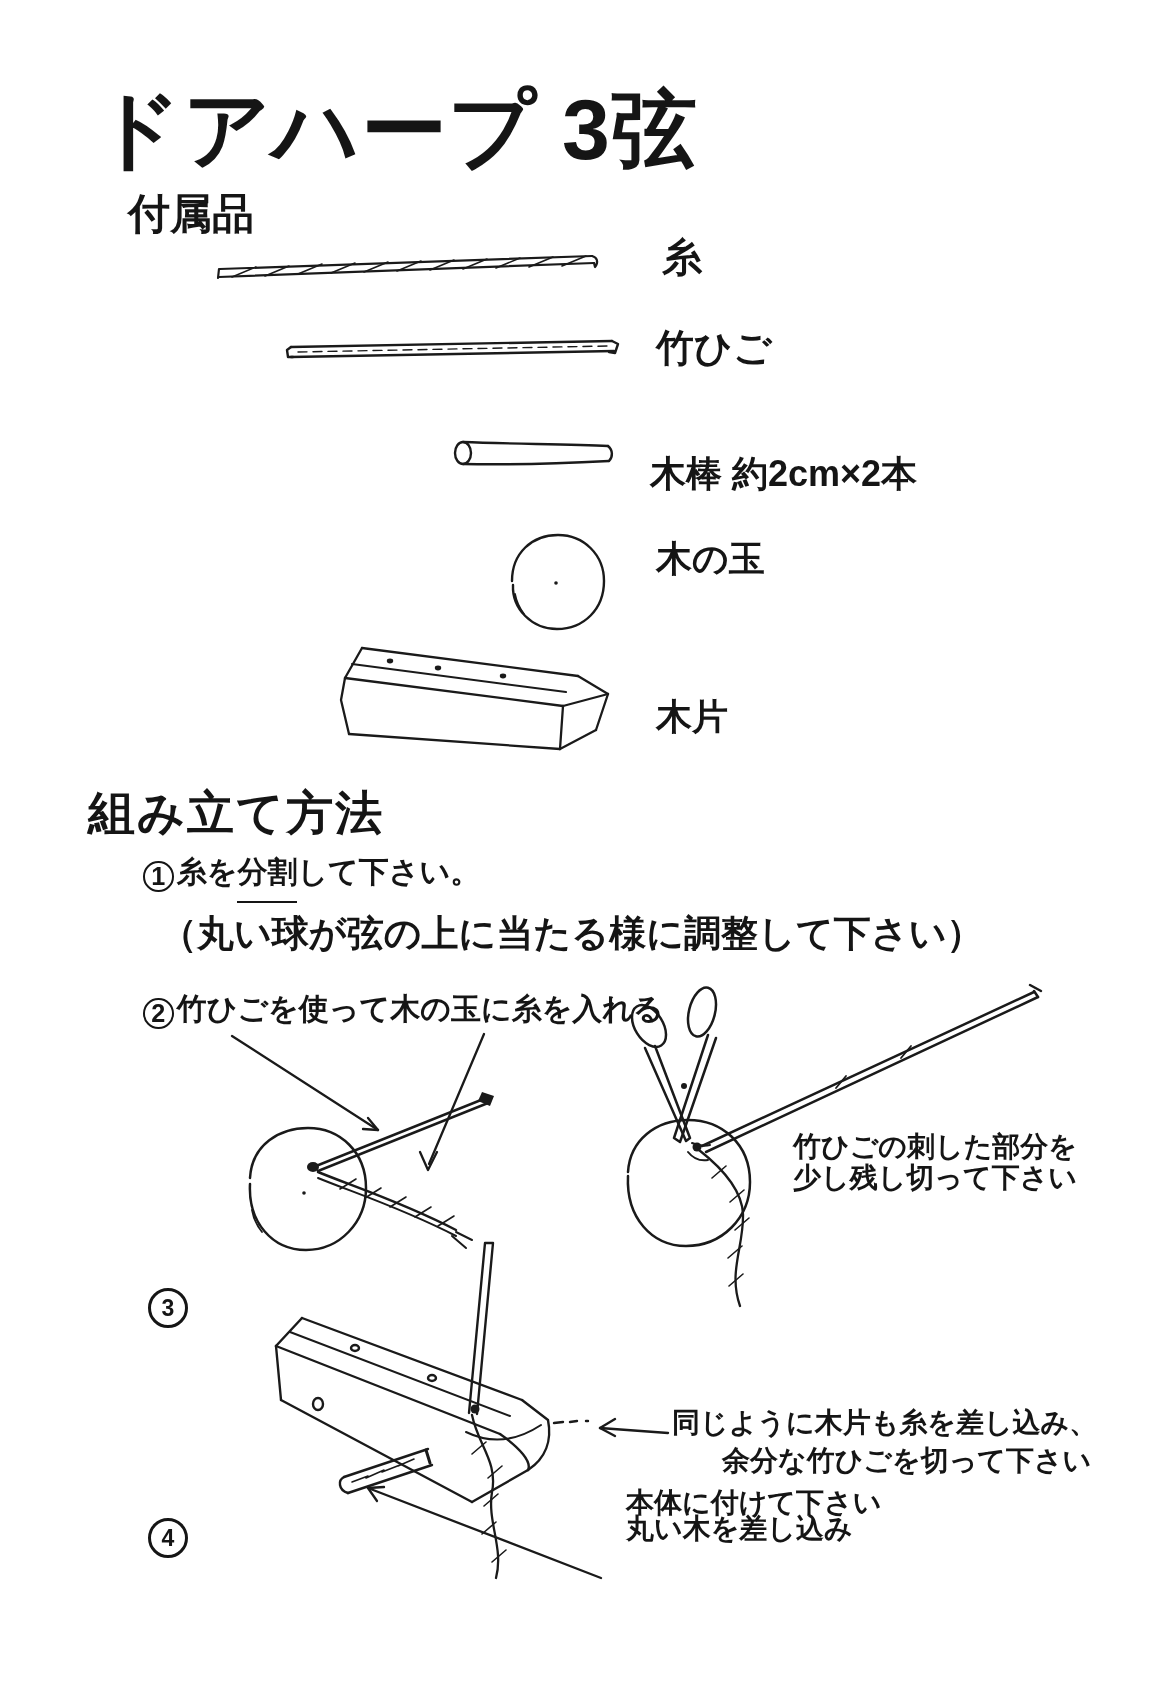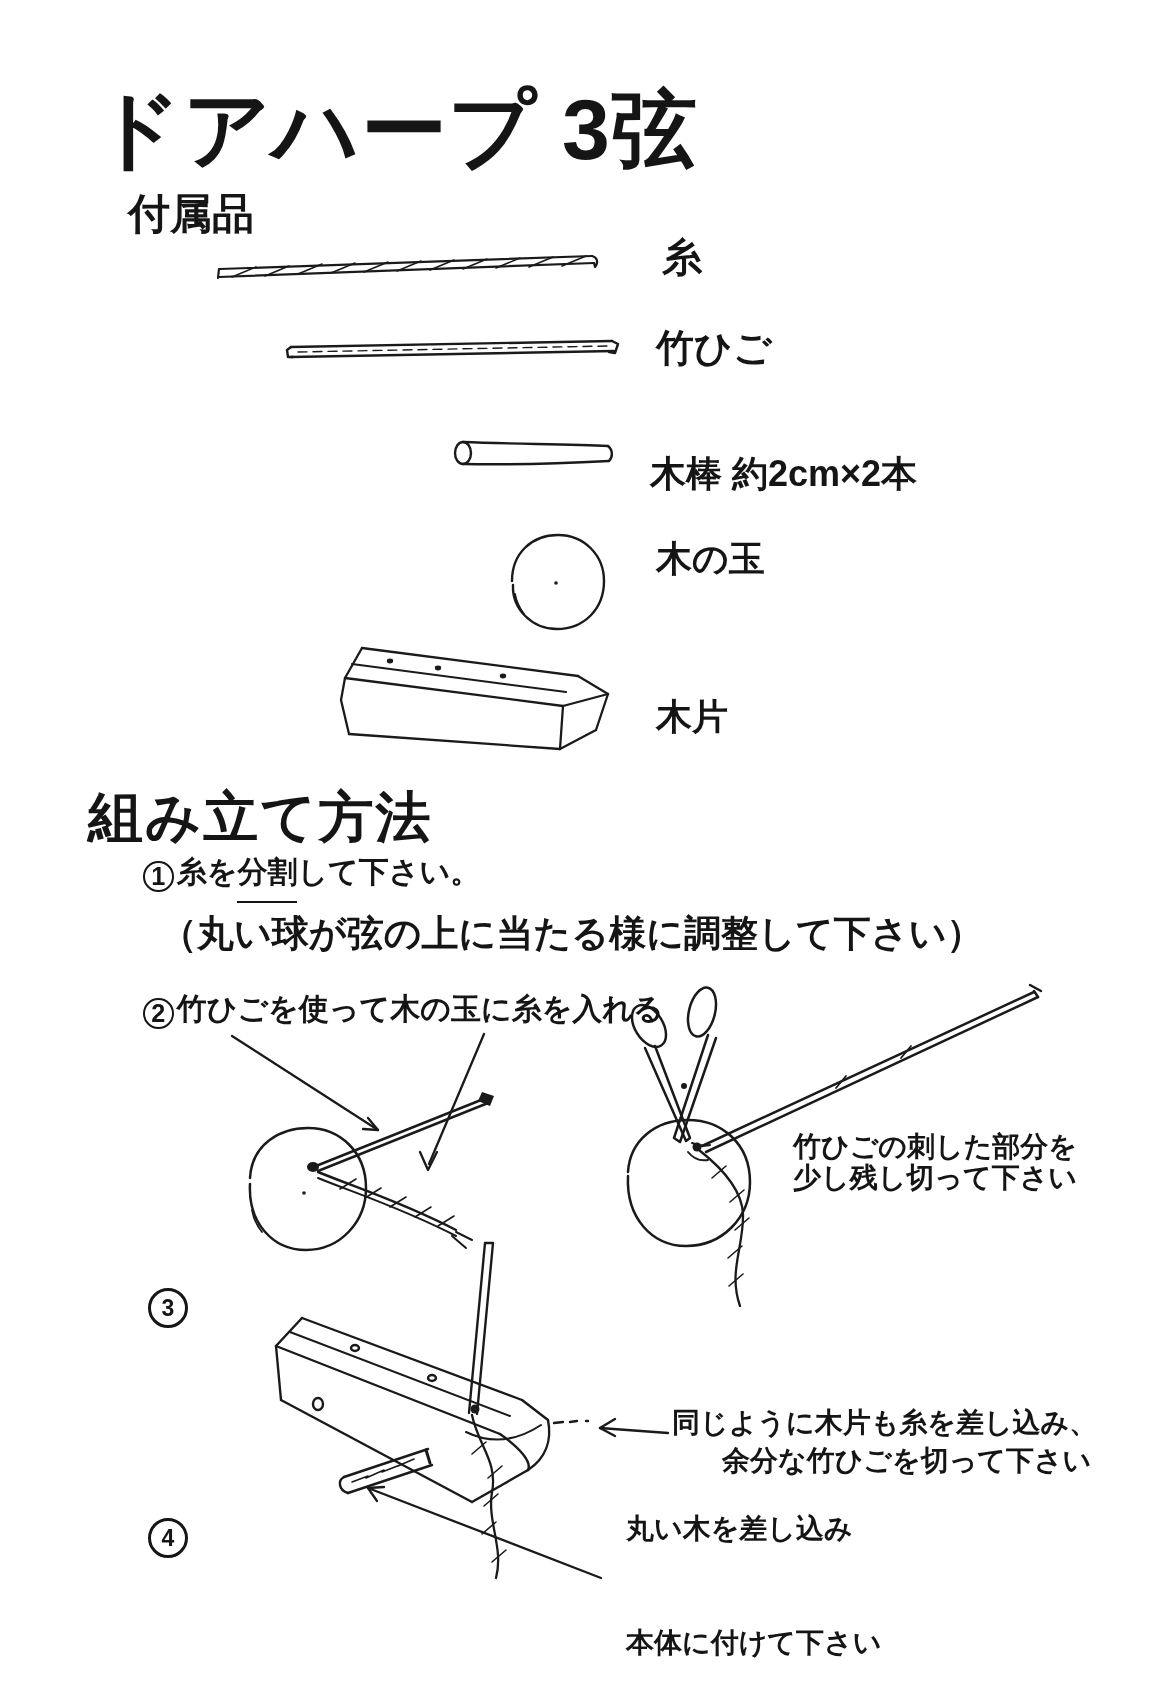--- a/index.html
+++ b/index.html
@@ -1,21 +1,21 @@
 <!DOCTYPE html>
 <html><head>
 <meta charset="utf-8">
 <style>
   html,body{margin:0;padding:0;background:#e8e8e8;}
   .page{position:relative;width:1174px;height:1684px;background:#ffffff;overflow:hidden;
         font-family:"Liberation Sans","DejaVu Sans",sans-serif;color:#151515;margin:0 auto;}
   .t{position:absolute;white-space:nowrap;line-height:1.06;}
   .title{font-size:86px;font-weight:600;letter-spacing:1px;}
   .h2{font-size:42px;font-weight:600;}
-  .h1b{font-size:55px;font-weight:800;letter-spacing:2px;}
+  .h1b{font-size:47px;font-weight:800;letter-spacing:2px;}
   .lab{font-size:38px;font-weight:600;}
   .lab2{font-size:36px;font-weight:600;}
   .small{font-size:25px;font-weight:600;}
   .step{font-size:30px;font-weight:700;}
   .note-b{font-size:37px;font-weight:800;letter-spacing:0;}
   .ann{font-size:28px;font-weight:700;}
   .u{border-bottom:2.5px solid #151515;padding-bottom:13px;}
   .cnum{display:inline-flex;align-items:center;justify-content:center;
         width:1.06em;height:1.06em;border:2.5px solid #151515;border-radius:50%;
         font-size:.84em;font-weight:700;vertical-align:-0.13em;margin-right:3px;}
@@ -181,15 +181,15 @@
   <div class="t ann" style="left:793px;top:1163px;">少し残し切って下さい</div>
 
   <div class="bignum" style="left:148px;top:1288px;">3</div>
 
   <div class="t ann" style="left:722px;top:1446px;">余分な竹ひごを切って下さい</div>
   <div class="t ann" style="left:672px;top:1408px;">同じように木片も糸を差し込み、</div>
 
   <div class="bignum" style="left:148px;top:1518px;">4</div>
 
   <div class="t ann" style="left:626px;top:1514px;">丸い木を差し込み</div>
-  <div class="t ann" style="left:626px;top:1628px;">本体に付けて下さい</div>
+  <div class="t ann" style="left:626px;top:1488px;">本体に付けて下さい</div>
 
 </div>
 
 </body></html>

